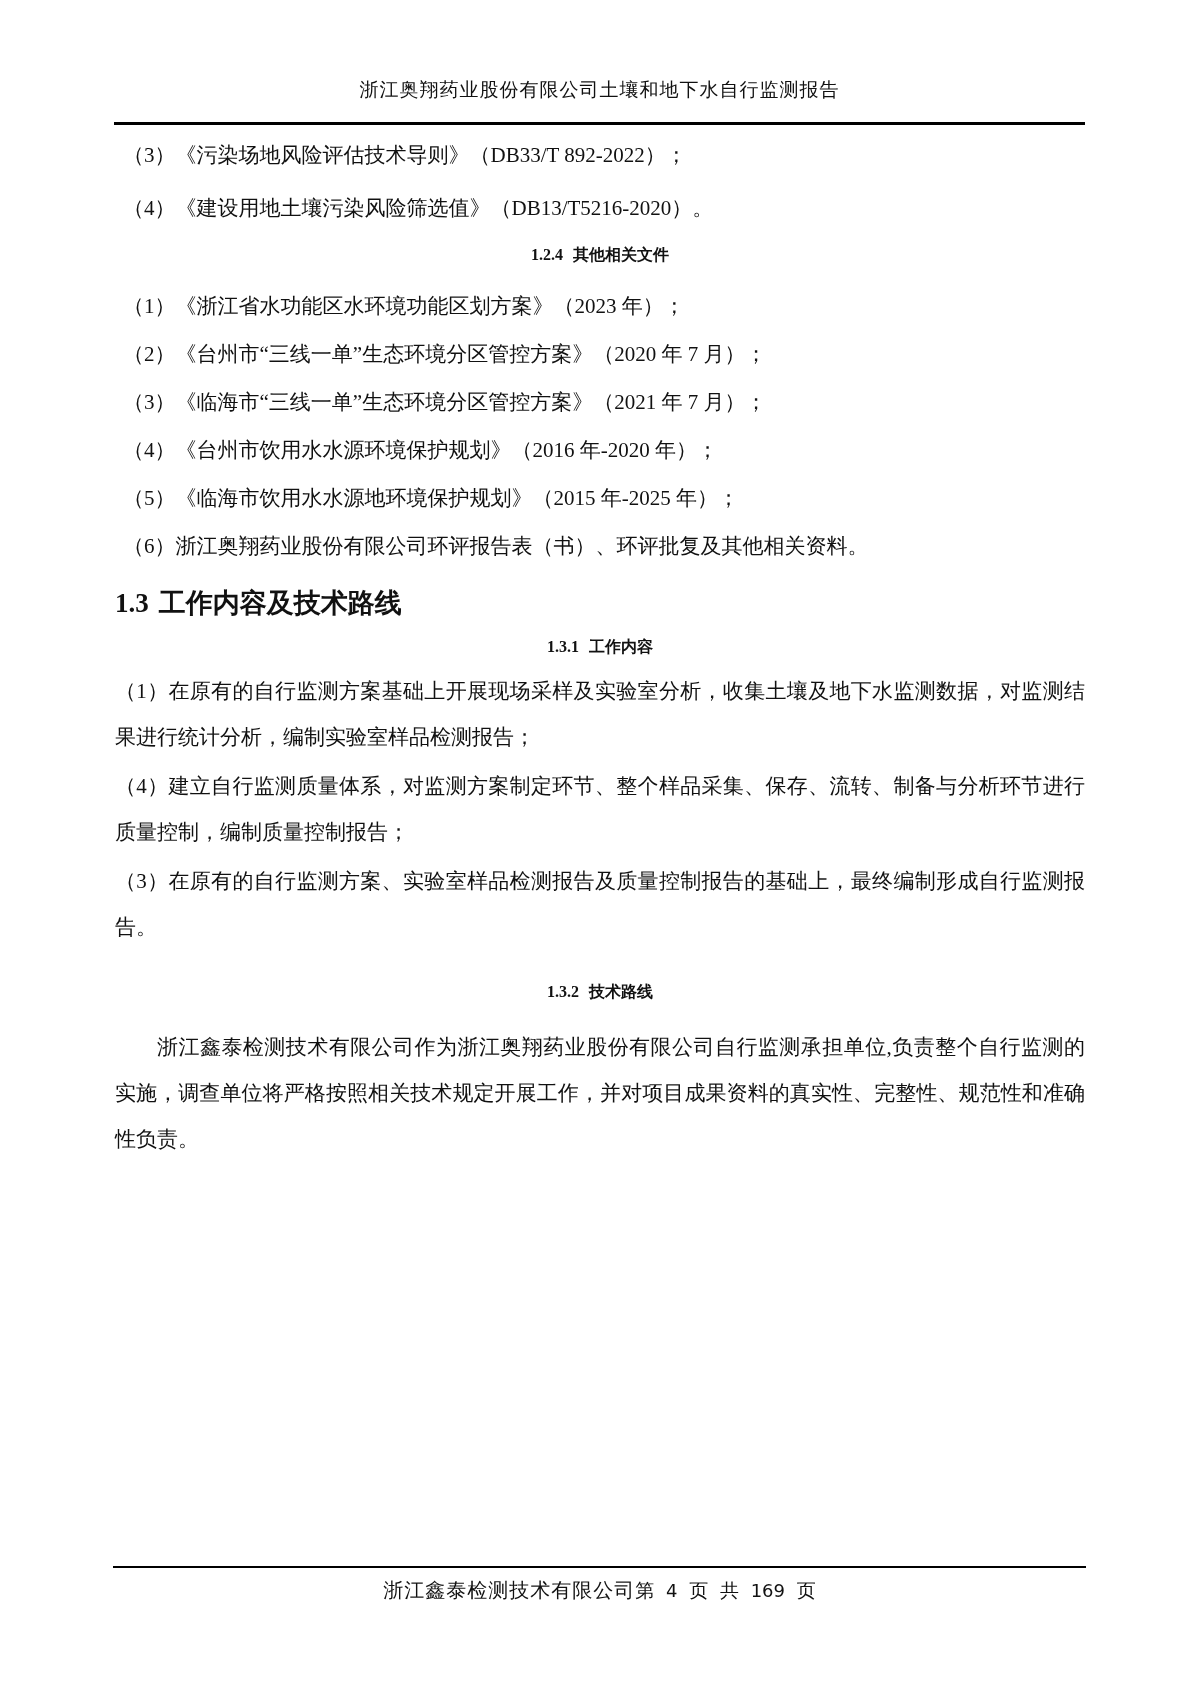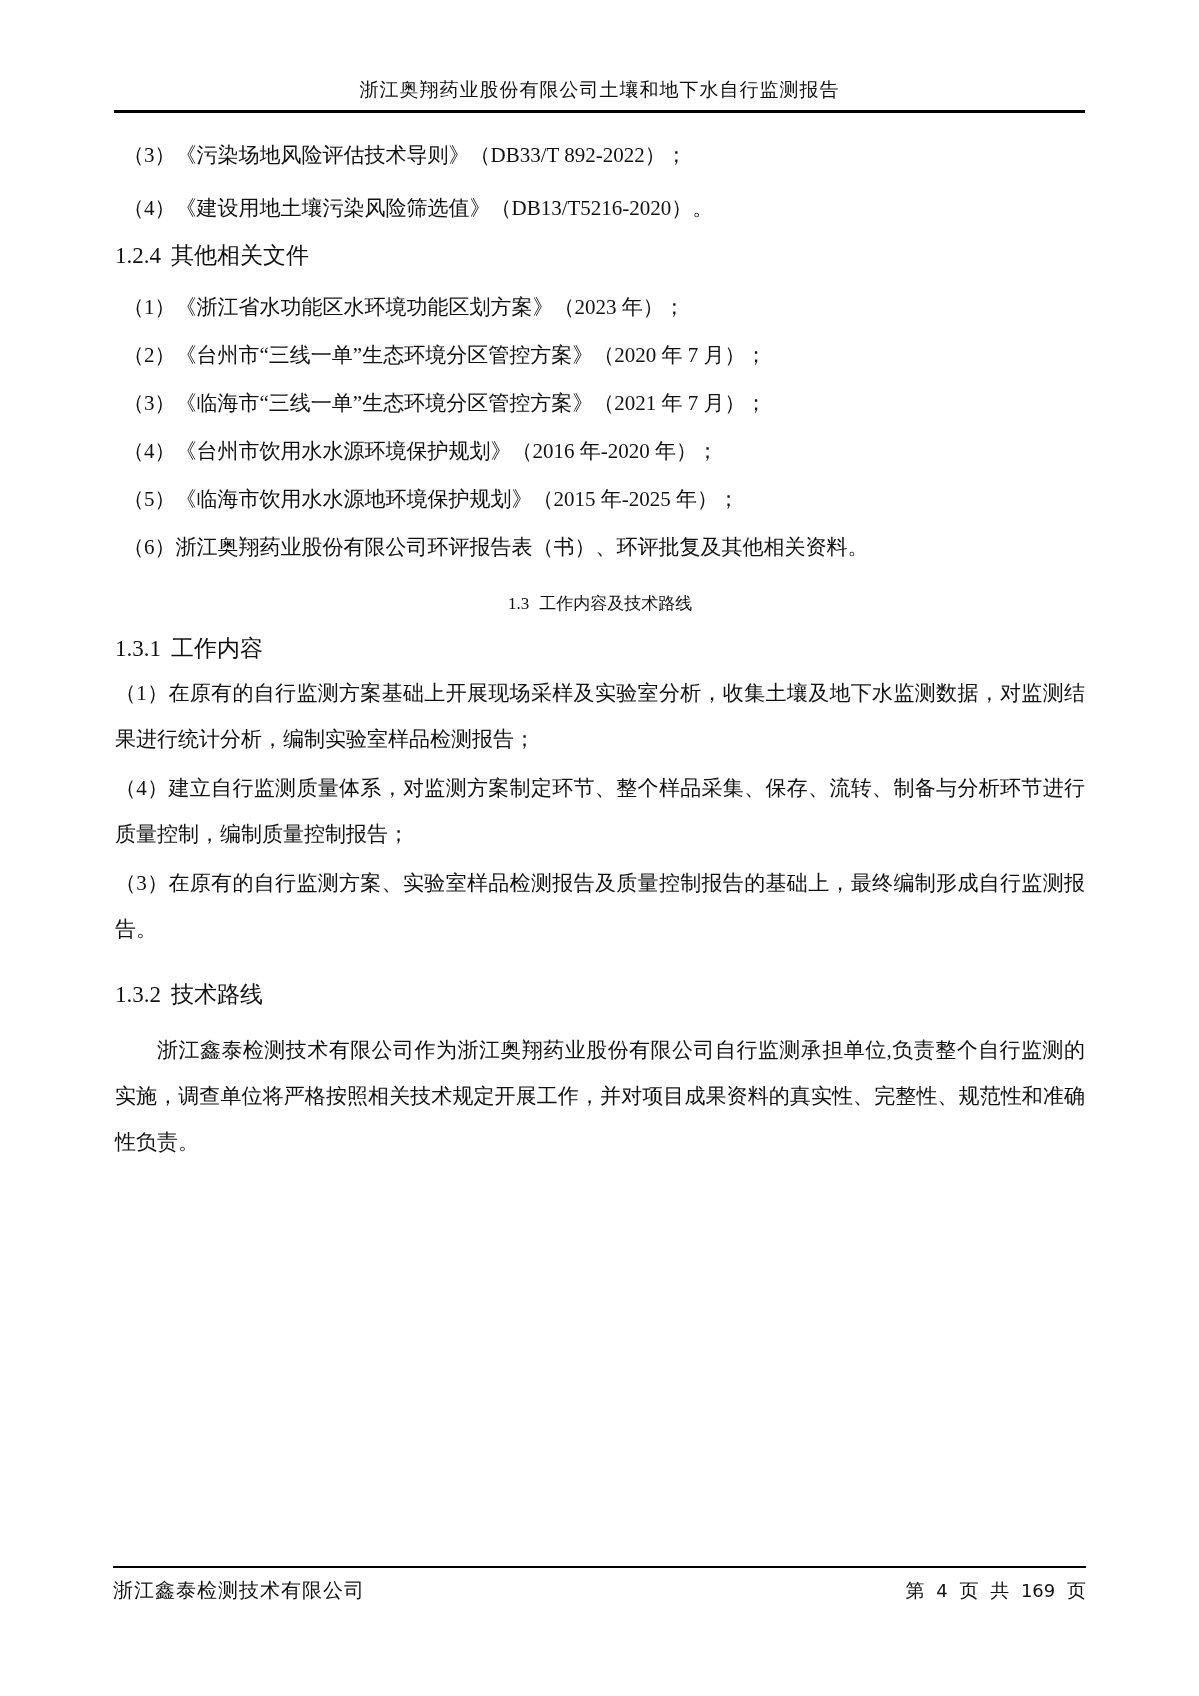--- a/index.html
+++ b/index.html
@@ -18,49 +18,49 @@
   .doc-header {
     position: absolute;
     left: 114px;
     right: 114px;
     top: 78px;
     text-align: center;
     font-size: 19px;
     line-height: 24px;
     letter-spacing: 1px;
     border-bottom: 3px solid #000000;
-    padding-bottom: 8px;
+    padding-bottom: 20px;
   }
   
   .doc-body {
     position: absolute;
     left: 115px;
     right: 114px;
     top: 132px;
     font-size: 21px;
   }
   .ref-line {
     line-height: 47px;
     padding-left: 8px;
     text-align: justify;
   }
   .ref-line + .ref-line { margin-top: 6px; }
   .ref-list { margin-top: 13px; }
   .ref-list .ref-line { margin-top: 0; margin-bottom: 1px; }
 
   .h-sub {
-    font-size: 23px;
-    font-weight: normal;
+    font-size: 16px;
+    font-weight: bold;
     line-height: 30px;
+    text-align: center;
   }
   .h-main {
-    font-size: 17px;
-    font-weight: normal;
+    font-size: 27px;
+    font-weight: bold;
     line-height: 34px;
-    text-align: center;
   }
   .h-num { font-family: "Liberation Serif", "DejaVu Serif", serif; }
   .h-label { font-family: "Liberation Sans", "DejaVu Sans", sans-serif; margin-left: 10px; }
 
   #heading-124 { margin-top: 8px; }
   #heading-13  { margin-top: 16px; }
   #heading-131 { margin-top: 12px; }
   #heading-132 { margin-top: 27px; }
 
   .para {
@@ -76,21 +76,21 @@
 
   
   .doc-footer {
     position: absolute;
     left: 113px;
     right: 113px;
     top: 1566px;
     border-top: 2px solid #000000;
     padding-top: 9px;
     display: flex;
-    justify-content: space-between;
+    justify-content: center;
     align-items: baseline;
   }
   .footer-company {
     font-size: 20px;
     letter-spacing: 1px;
   }
   .footer-page {
     font-size: 19px;
   }
   .footer-page span { margin-left: 7px; }

